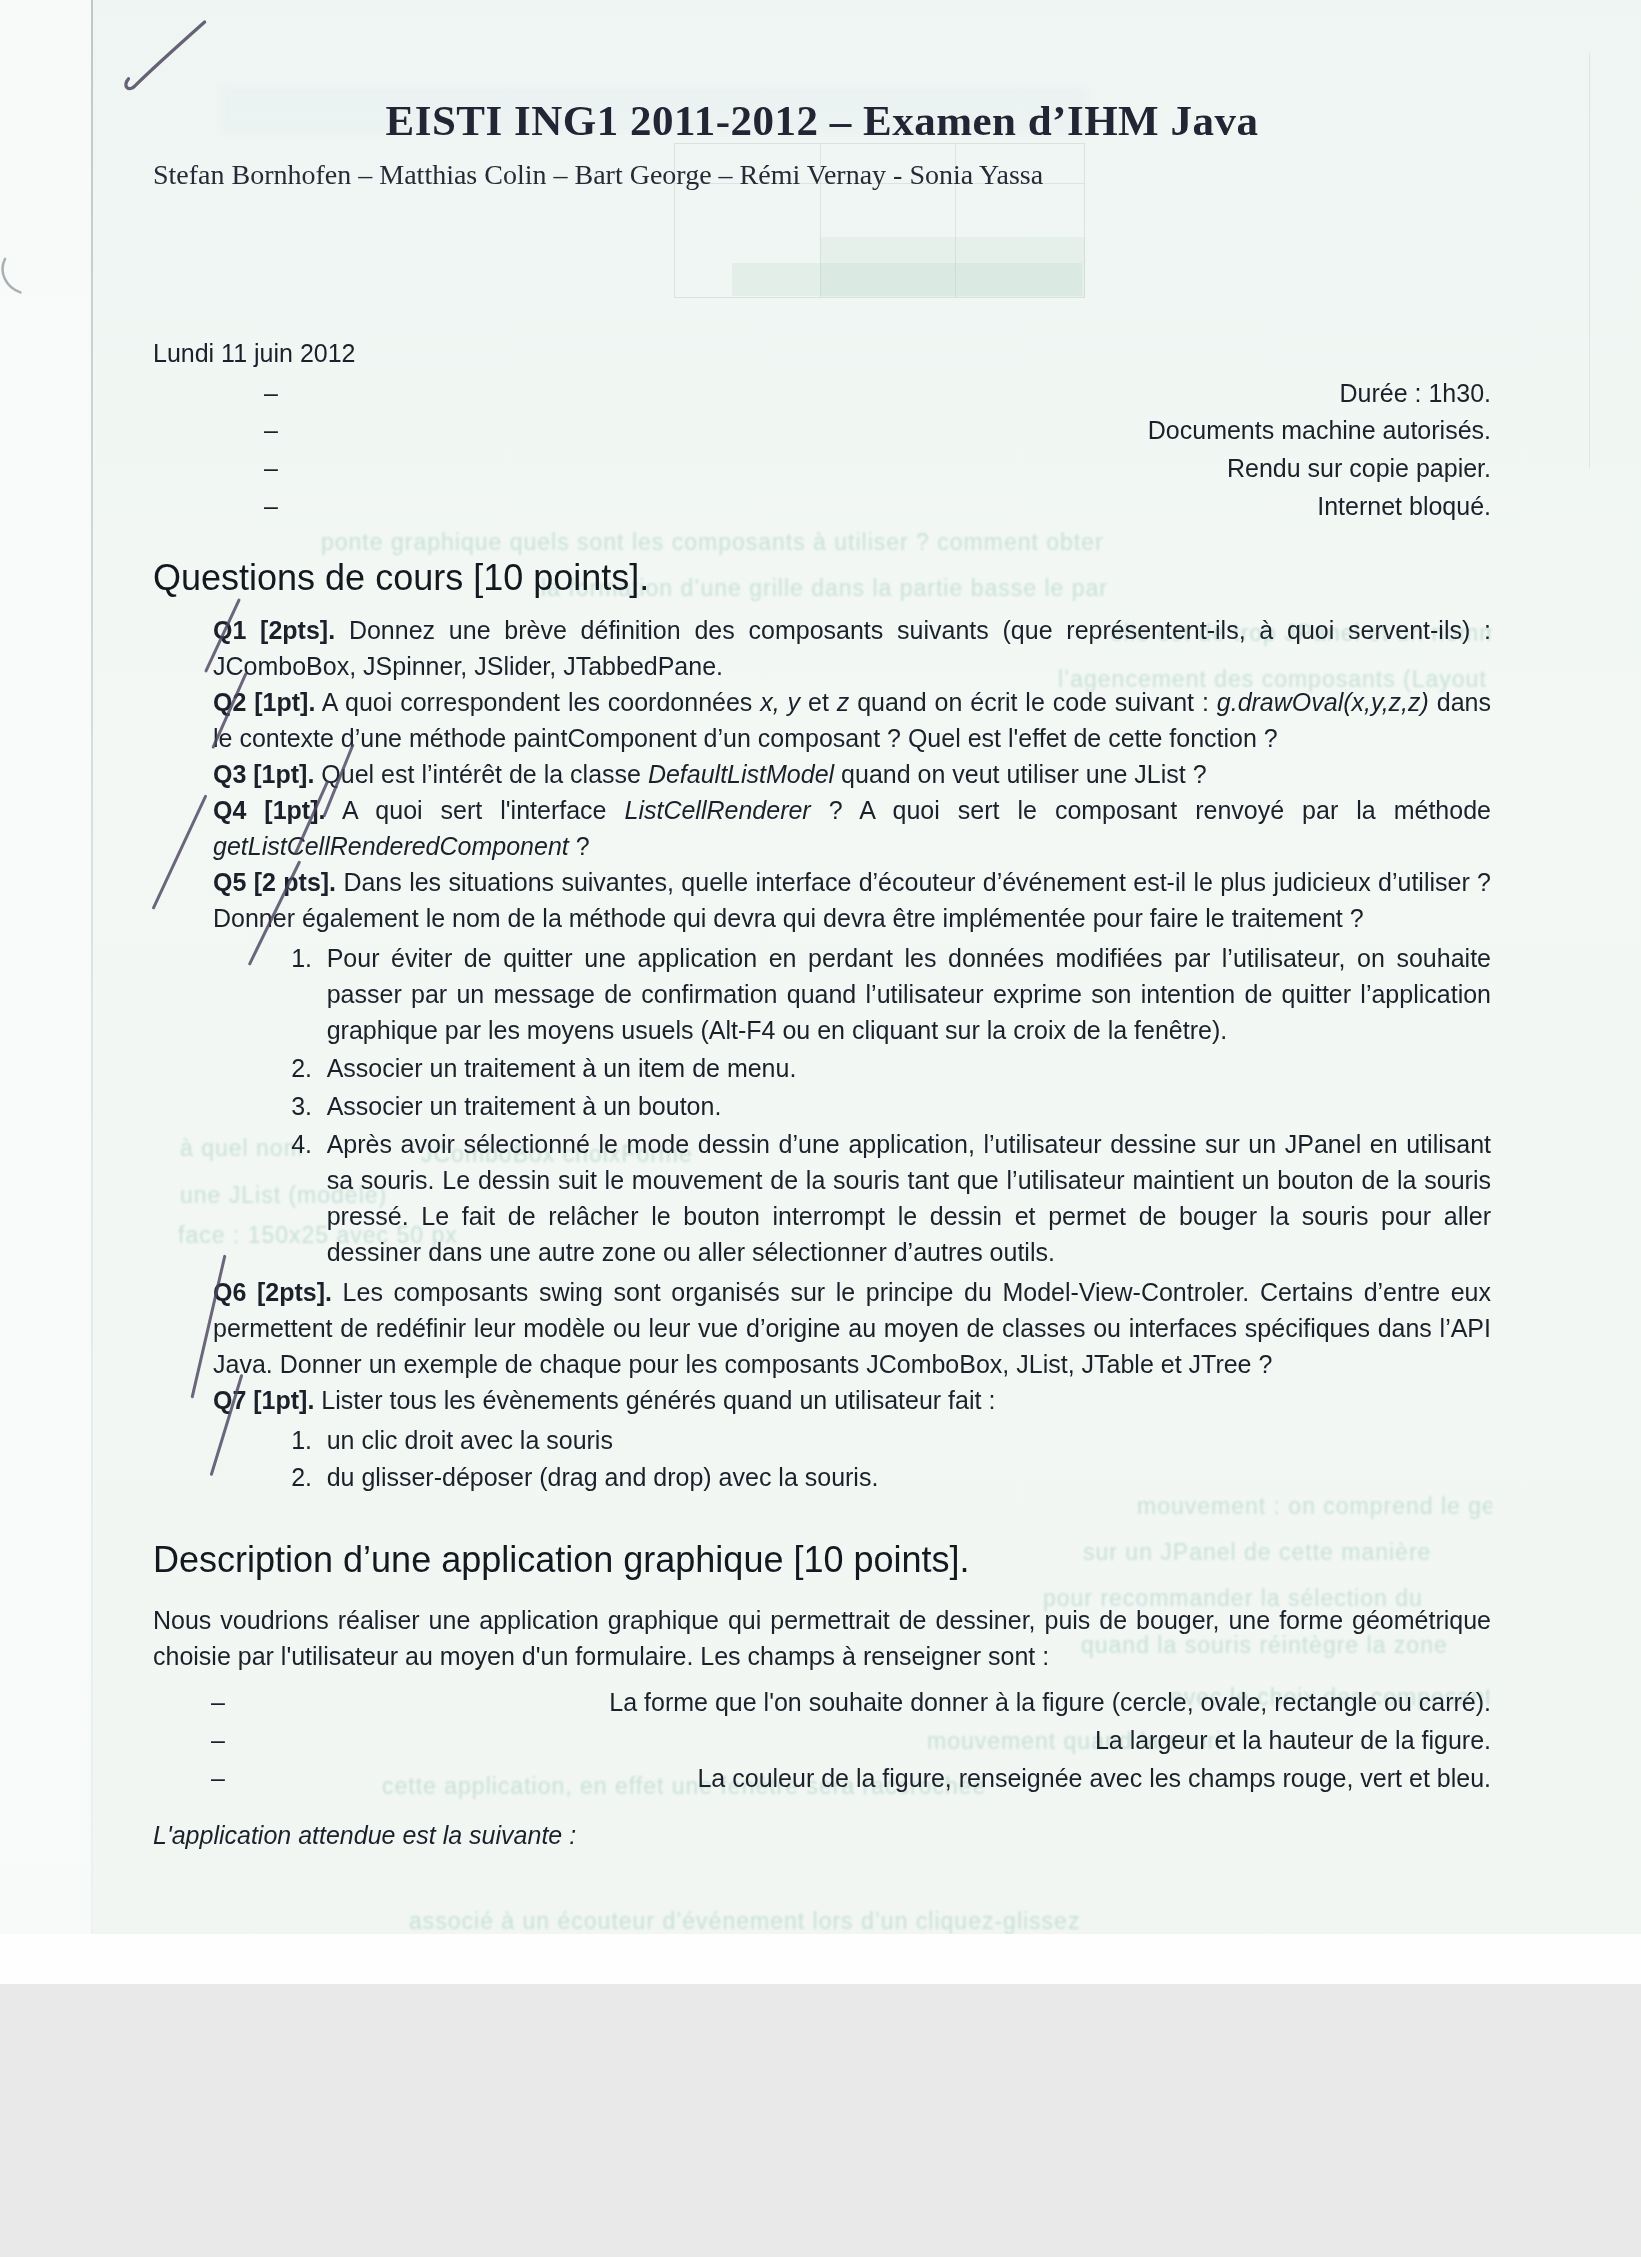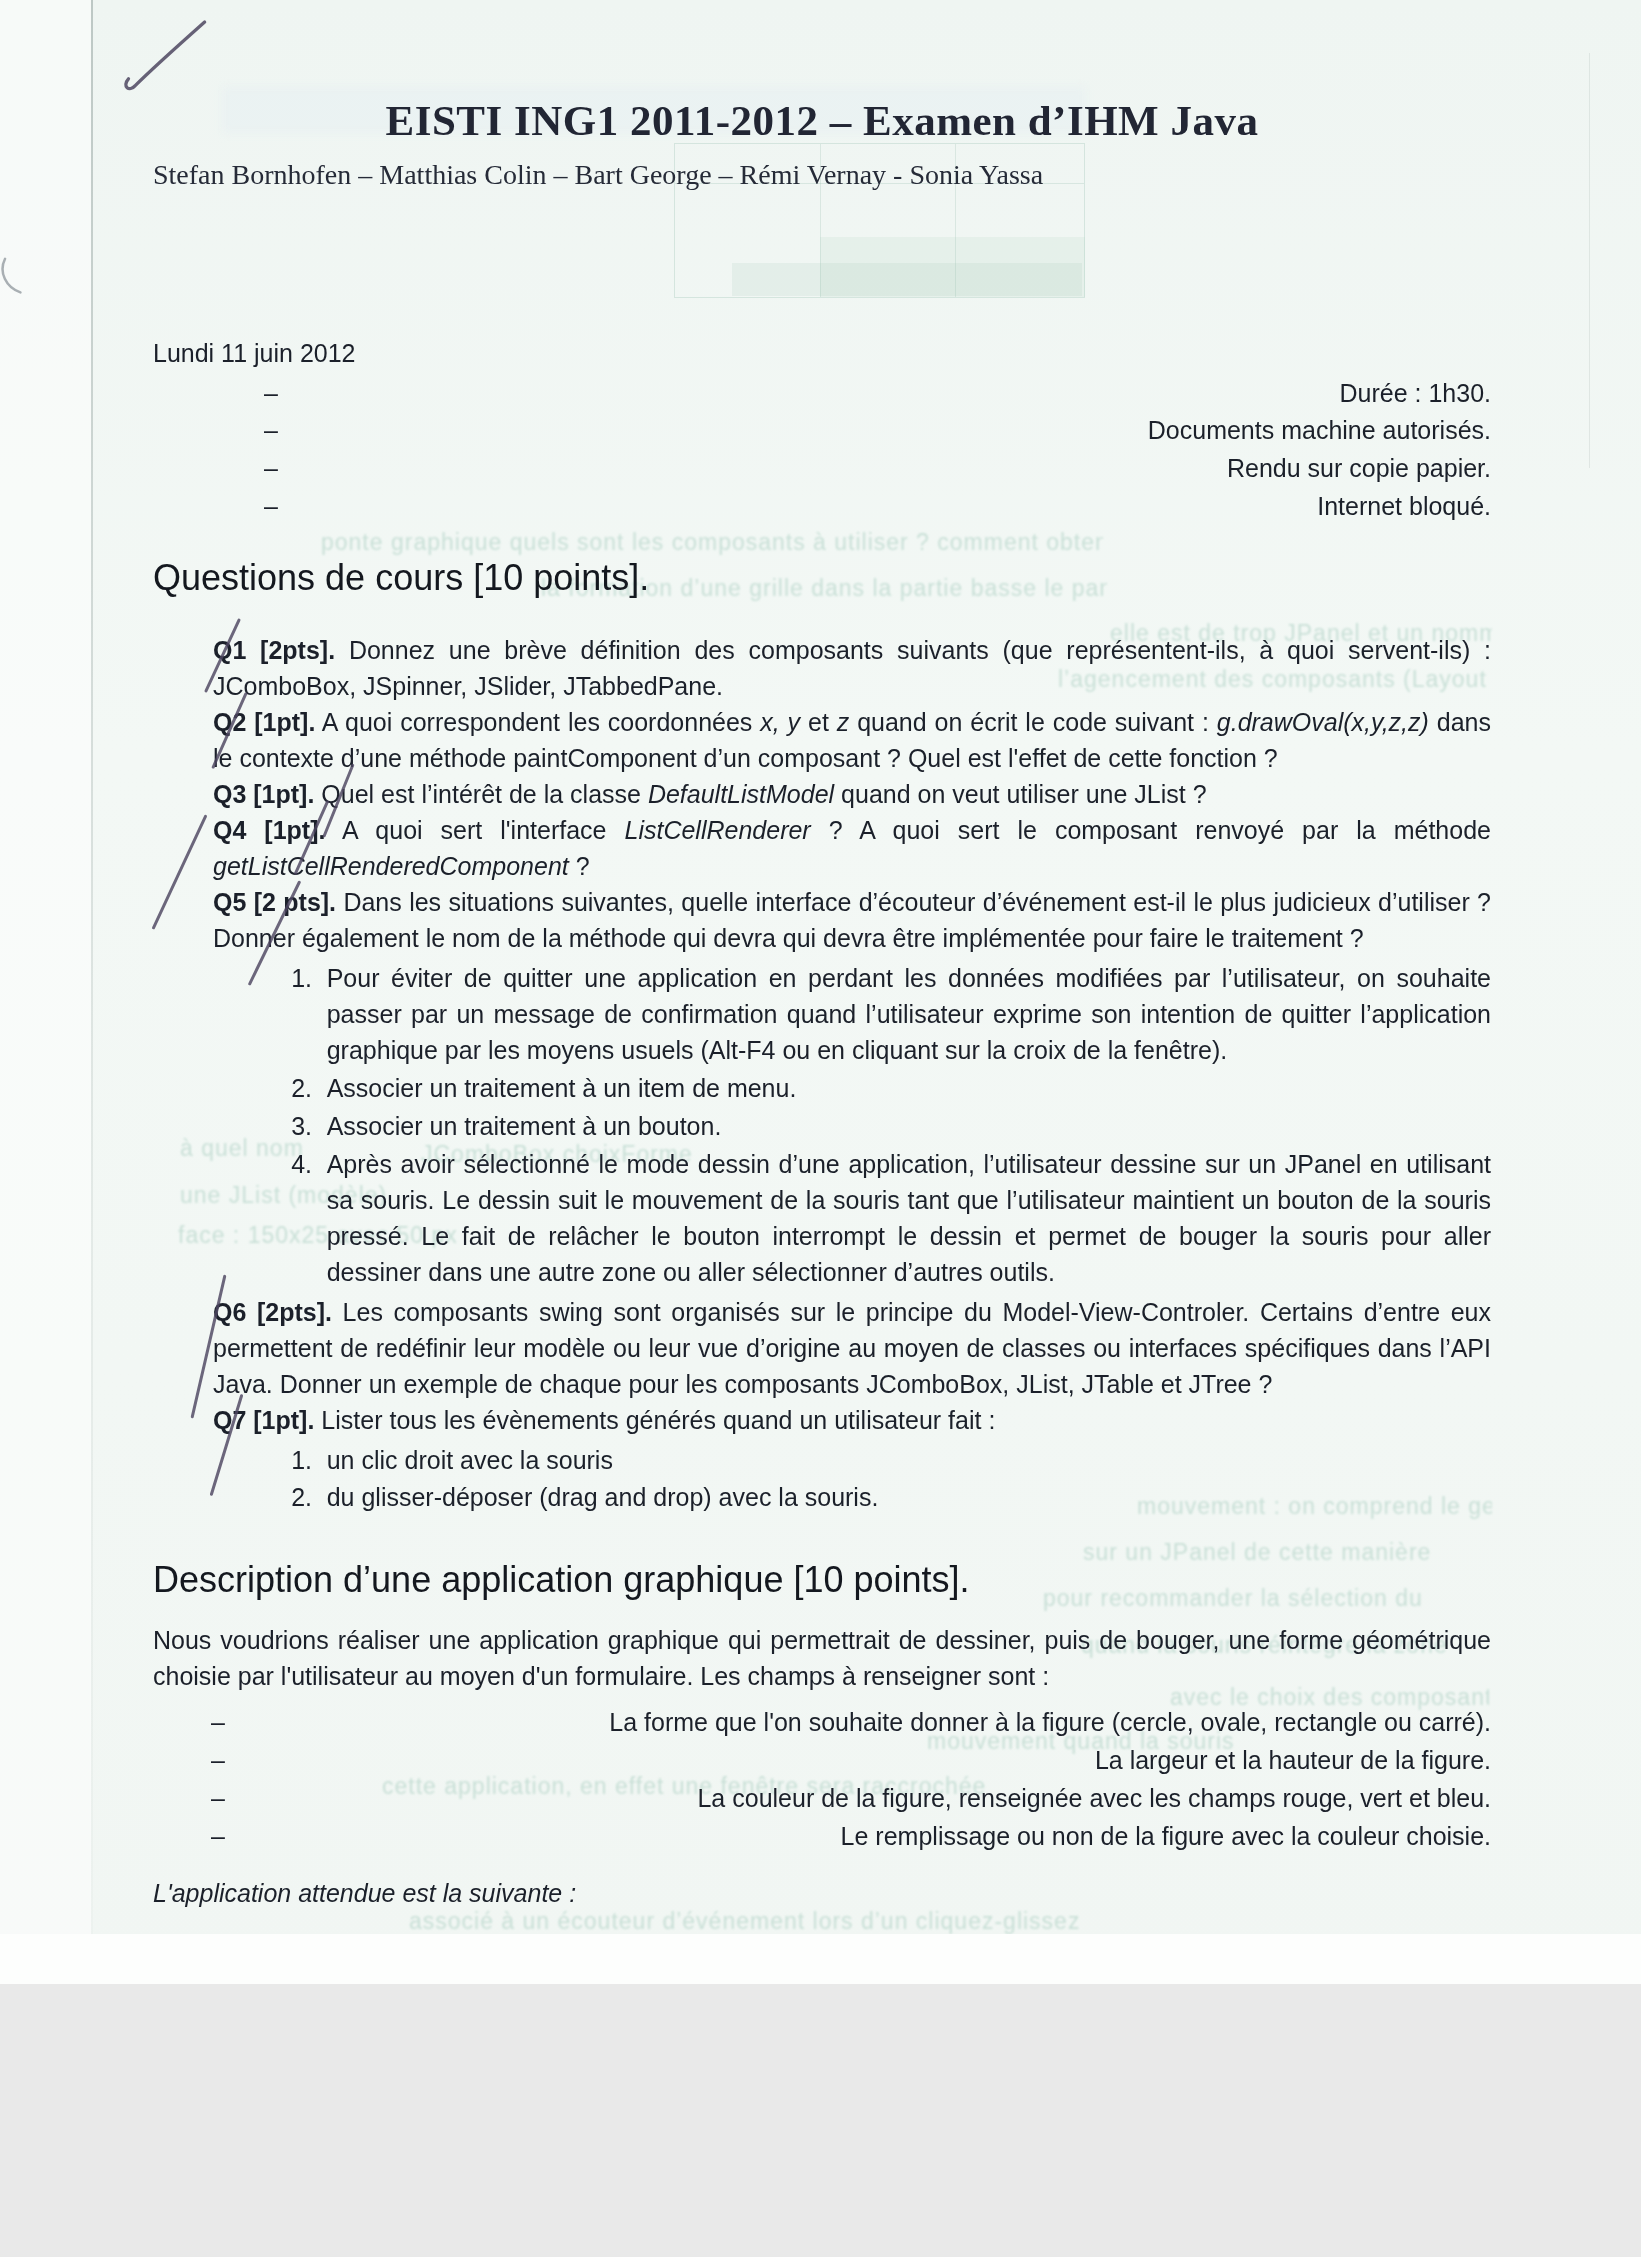--- a/index.html
+++ b/index.html
@@ -43,21 +43,21 @@
     text-align:center;color:#222634;letter-spacing:0.5px;margin:93px 0 0;}
   .authors{font-family:"Liberation Serif",serif;font-size:28px;line-height:35px;text-align:left;
     color:#262b38;margin:7.7px 0 0;}
   .date{font-size:25px;line-height:36px;margin:143px 0 0;}
   ul.dash{list-style:none;margin:3.9px 0 0;padding:0 0 0 111px;}
   ul.dash li{position:relative;padding-left:44px;font-size:25px;line-height:36px;margin-bottom:1.9px;text-align:right;}
   ul.dash li::before{content:"–";position:absolute;left:0;top:0;}
   ul.dash.fields{padding-left:58px;margin-top:9.7px;}
   .sec-heading{font-size:36px;font-weight:400;line-height:42px;margin:33px 0 0;color:#14181f;}
   .sec-heading.desc{margin-top:44px;}
-  #questions{margin-top:33px;}
+  #questions{margin-top:13px;}
   .q{margin:0;font-size:25px;line-height:36px;text-align:justify;padding-left:60px;}
   .qlabel{position:relative;font-weight:700;}
   ol.numlist{margin:3.9px 0;padding:0 0 0 166px;font-size:25px;line-height:36px;}
   ol.numlist li{margin-bottom:1.9px;padding-left:7.7px;text-align:justify;}
   .intro{font-size:25px;line-height:36px;margin:21px 0 0;text-align:justify;}
   .outro{font-size:25px;line-height:36px;margin:21px 0 0;font-style:italic;}
 </style>
 </head>
 <body>
 
@@ -139,20 +139,19 @@
         </ol>
       </div>
 
     <h2 class="sec-heading desc">Description d’une application graphique [10 points].</h2>
 
     <p class="intro">Nous voudrions réaliser une application graphique qui permettrait de dessiner, puis de bouger, une forme géométrique choisie par l'utilisateur au moyen d'un formulaire. Les champs à renseigner sont :</p>
     <ul class="dash fields">
         <li>La forme que l'on souhaite donner à la figure (cercle, ovale, rectangle ou carré).</li>
         <li>La largeur et la hauteur de la figure.</li>
         <li>La couleur de la figure, renseignée avec les champs rouge, vert et bleu.</li>
-        <li>Le remplissage ou non de la figure avec la couleur choisie.</li>
       </ul>
     <p class="outro">L'application attendue est la suivante :</p>
   </div>
 
   <div class="edge-bottom"></div>
 </div>
 
 
 </body></html>

